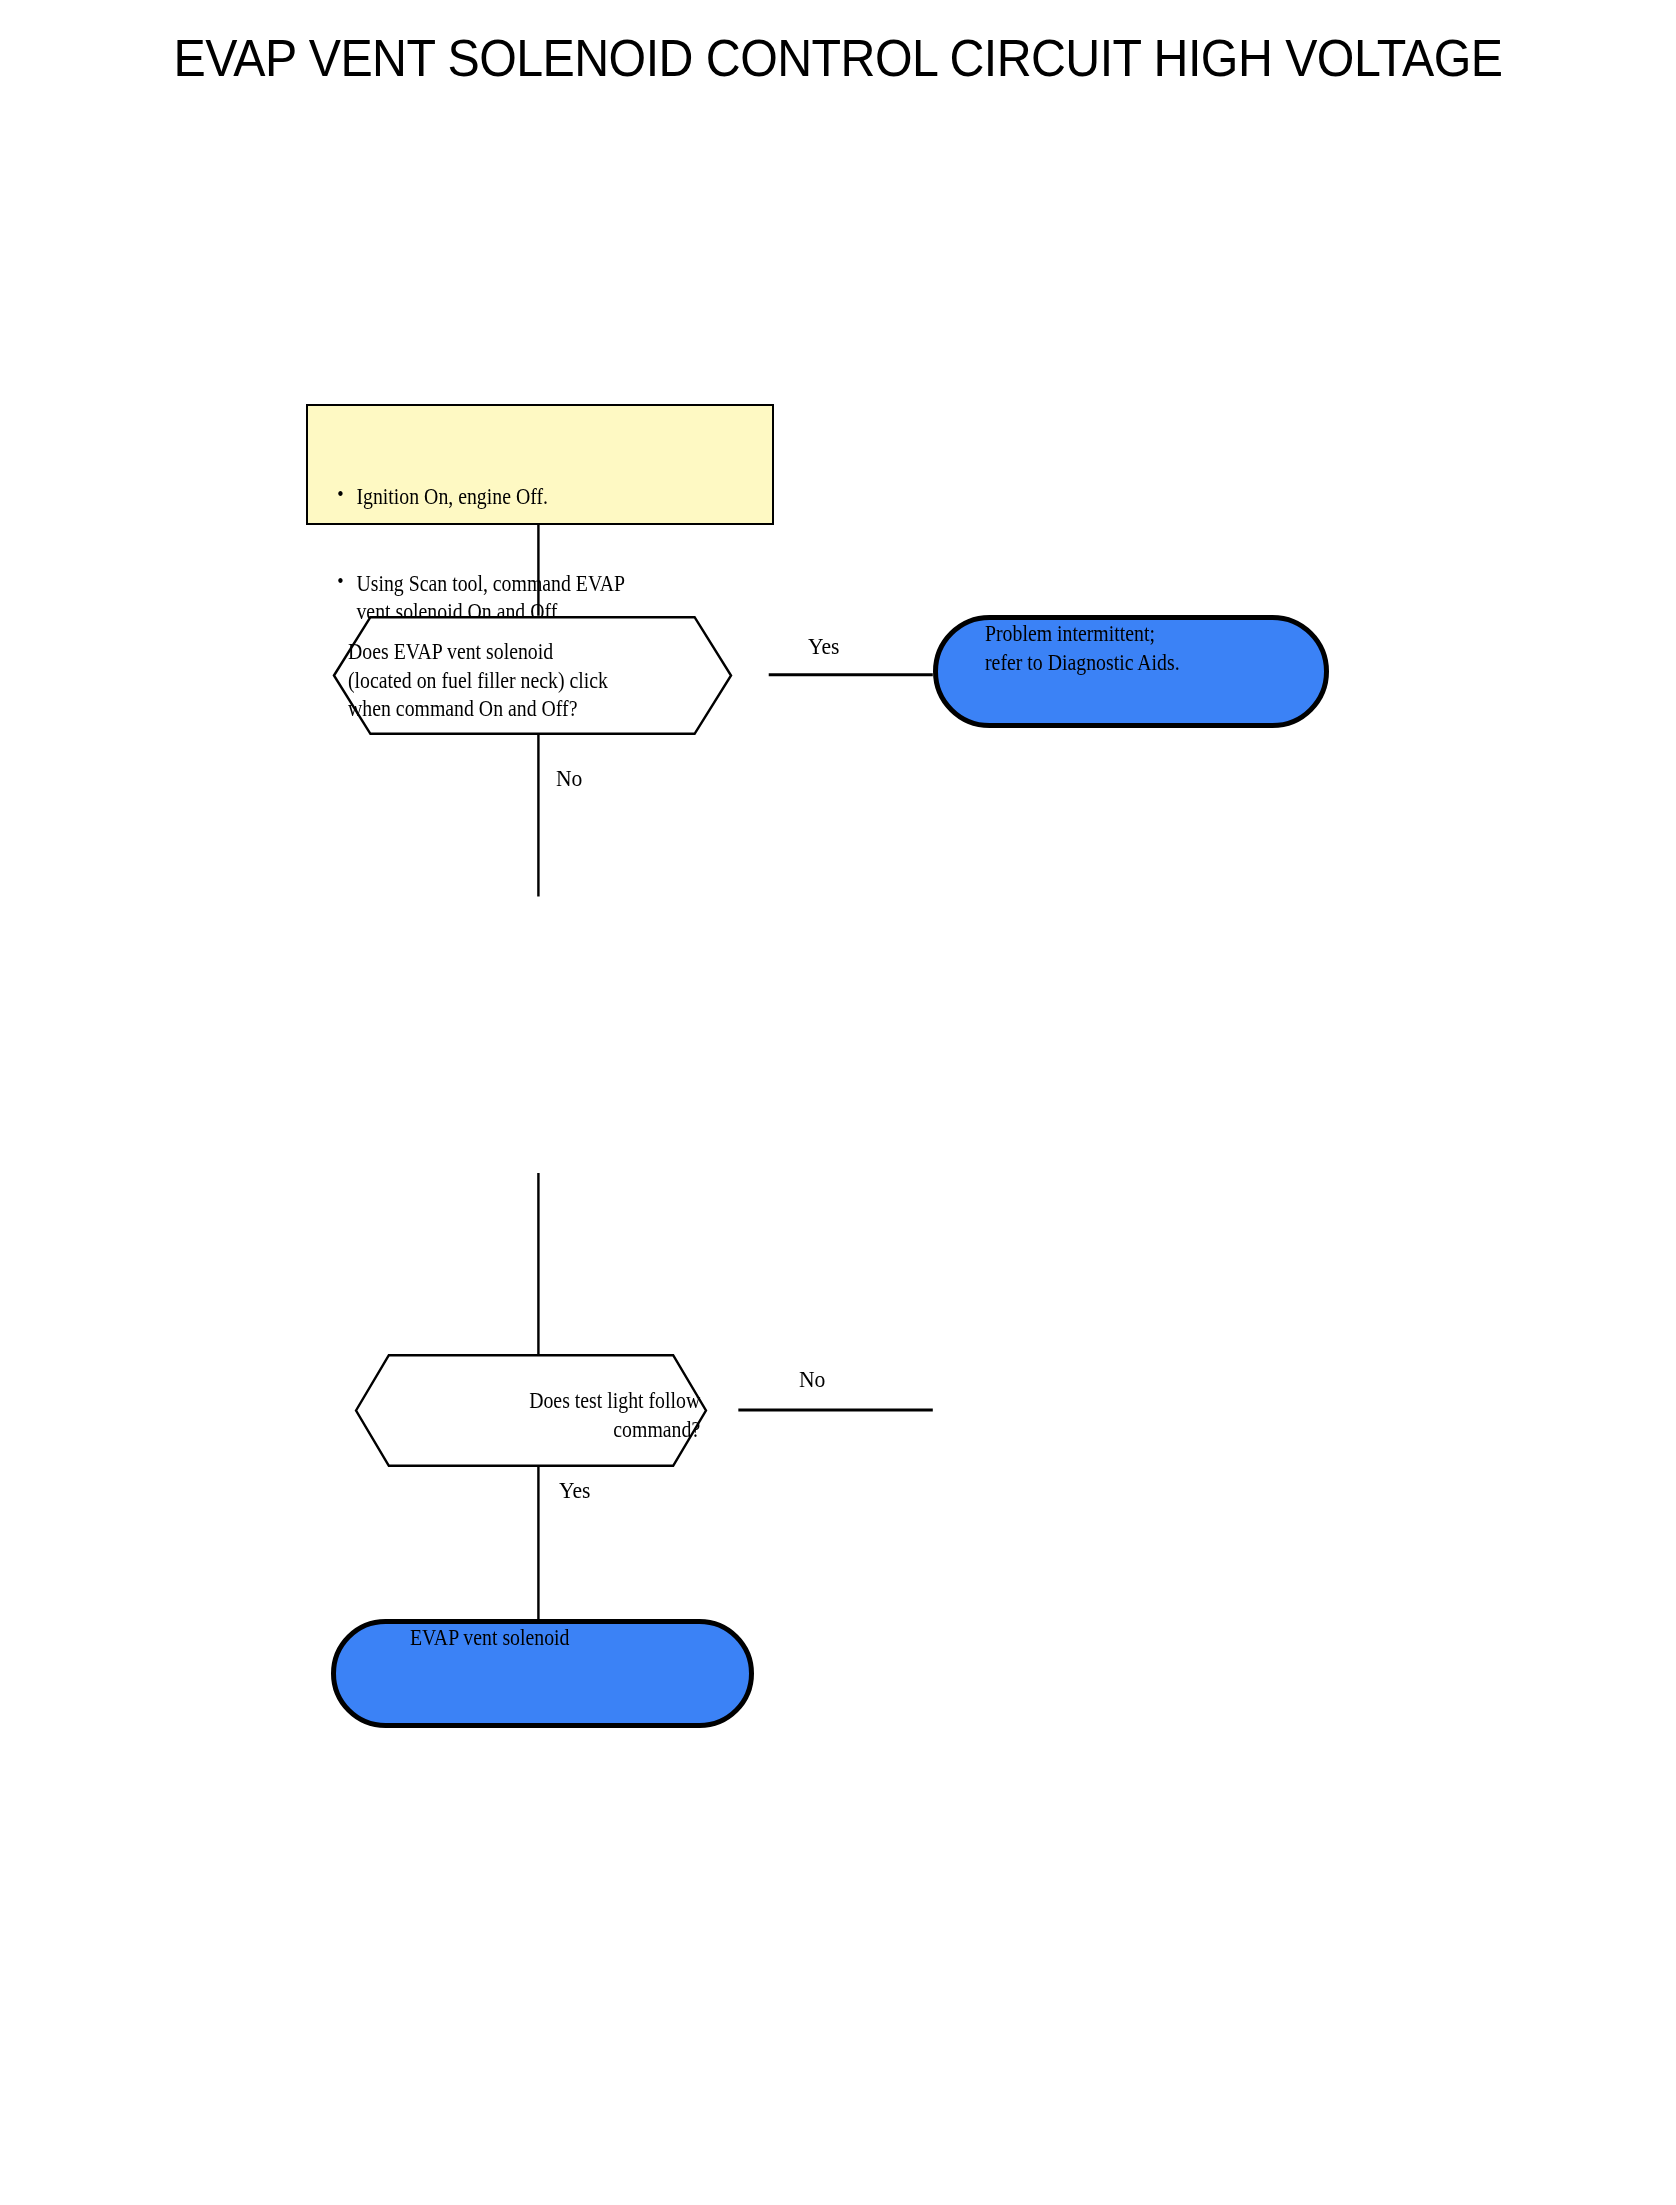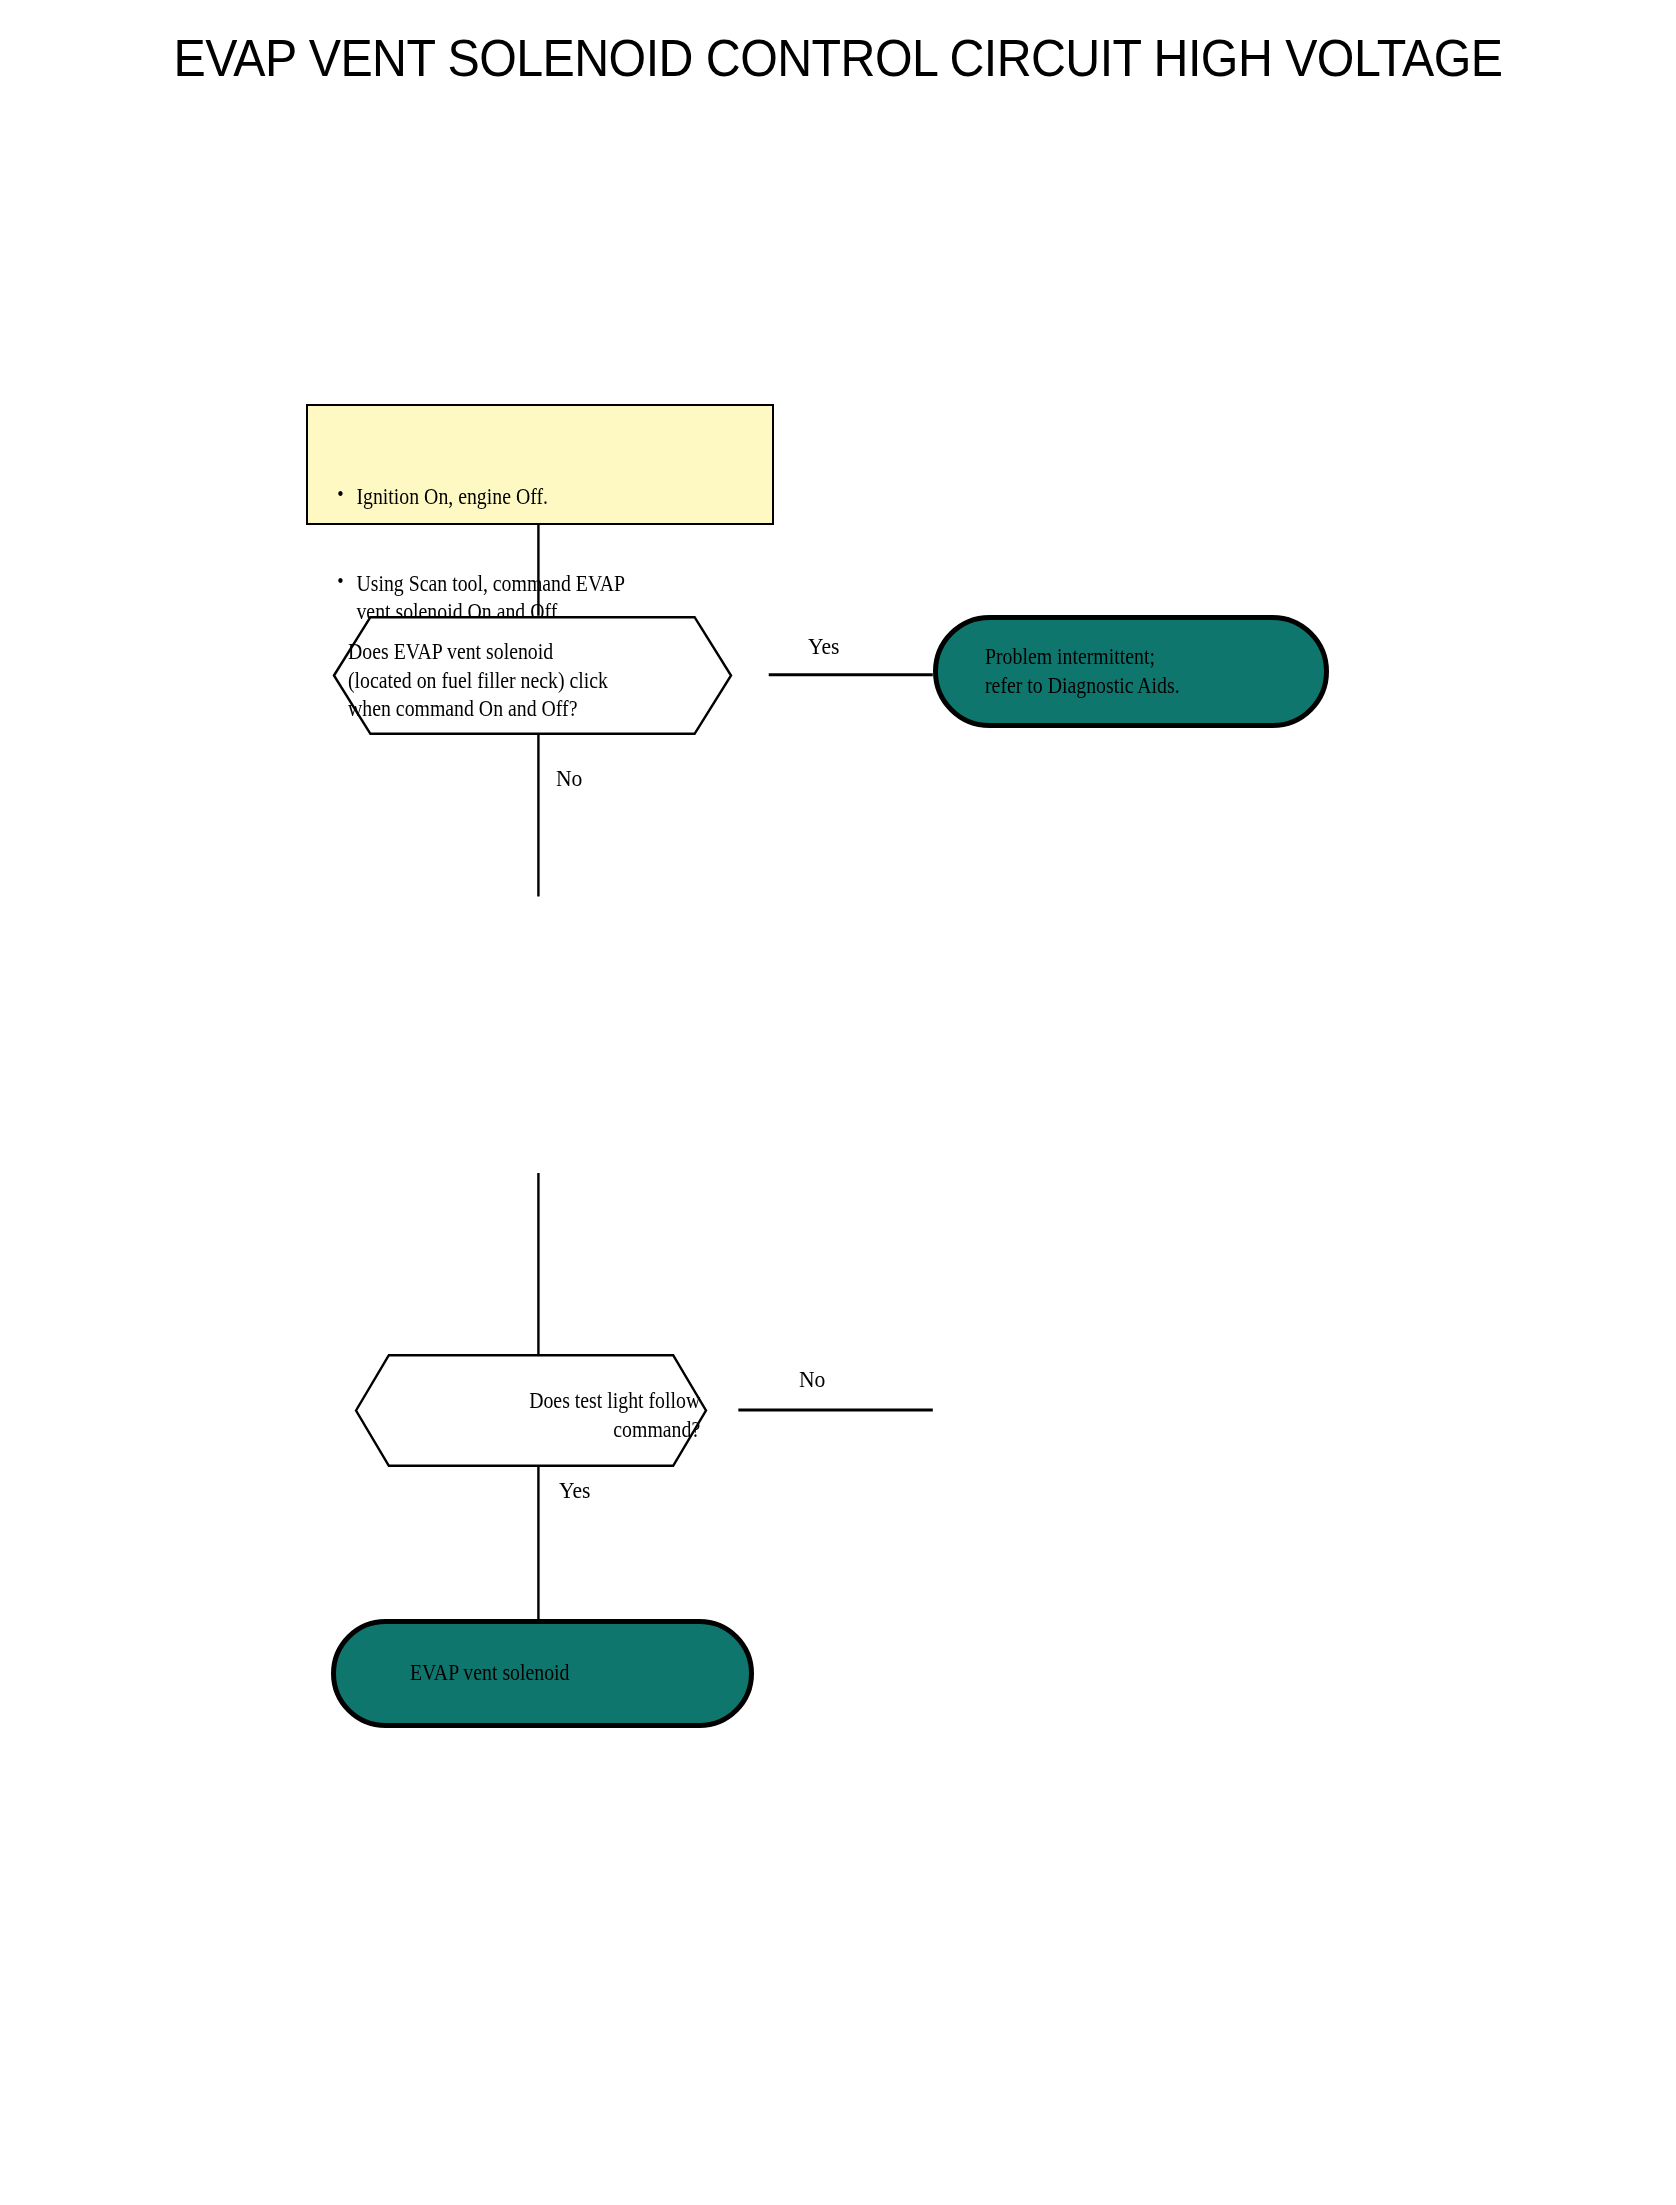--- a/index.html
+++ b/index.html
@@ -103,23 +103,22 @@
     position: absolute;
     left: 0; top: 0;
   }
   .decision .hex-label {
     position: absolute;
   }
 
   
   .terminal {
     border: 5.5px solid #000000;
-    background: #0f766e;
+    background: #3b82f6;
     display: flex;
-    align-items: center;
   }
   .terminal .inner {
     width: 100%;
   }
 
   
   .branch-label {
     position: absolute;
     font-family: "Liberation Serif", "DejaVu Serif", serif;
     font-size: 24px;

